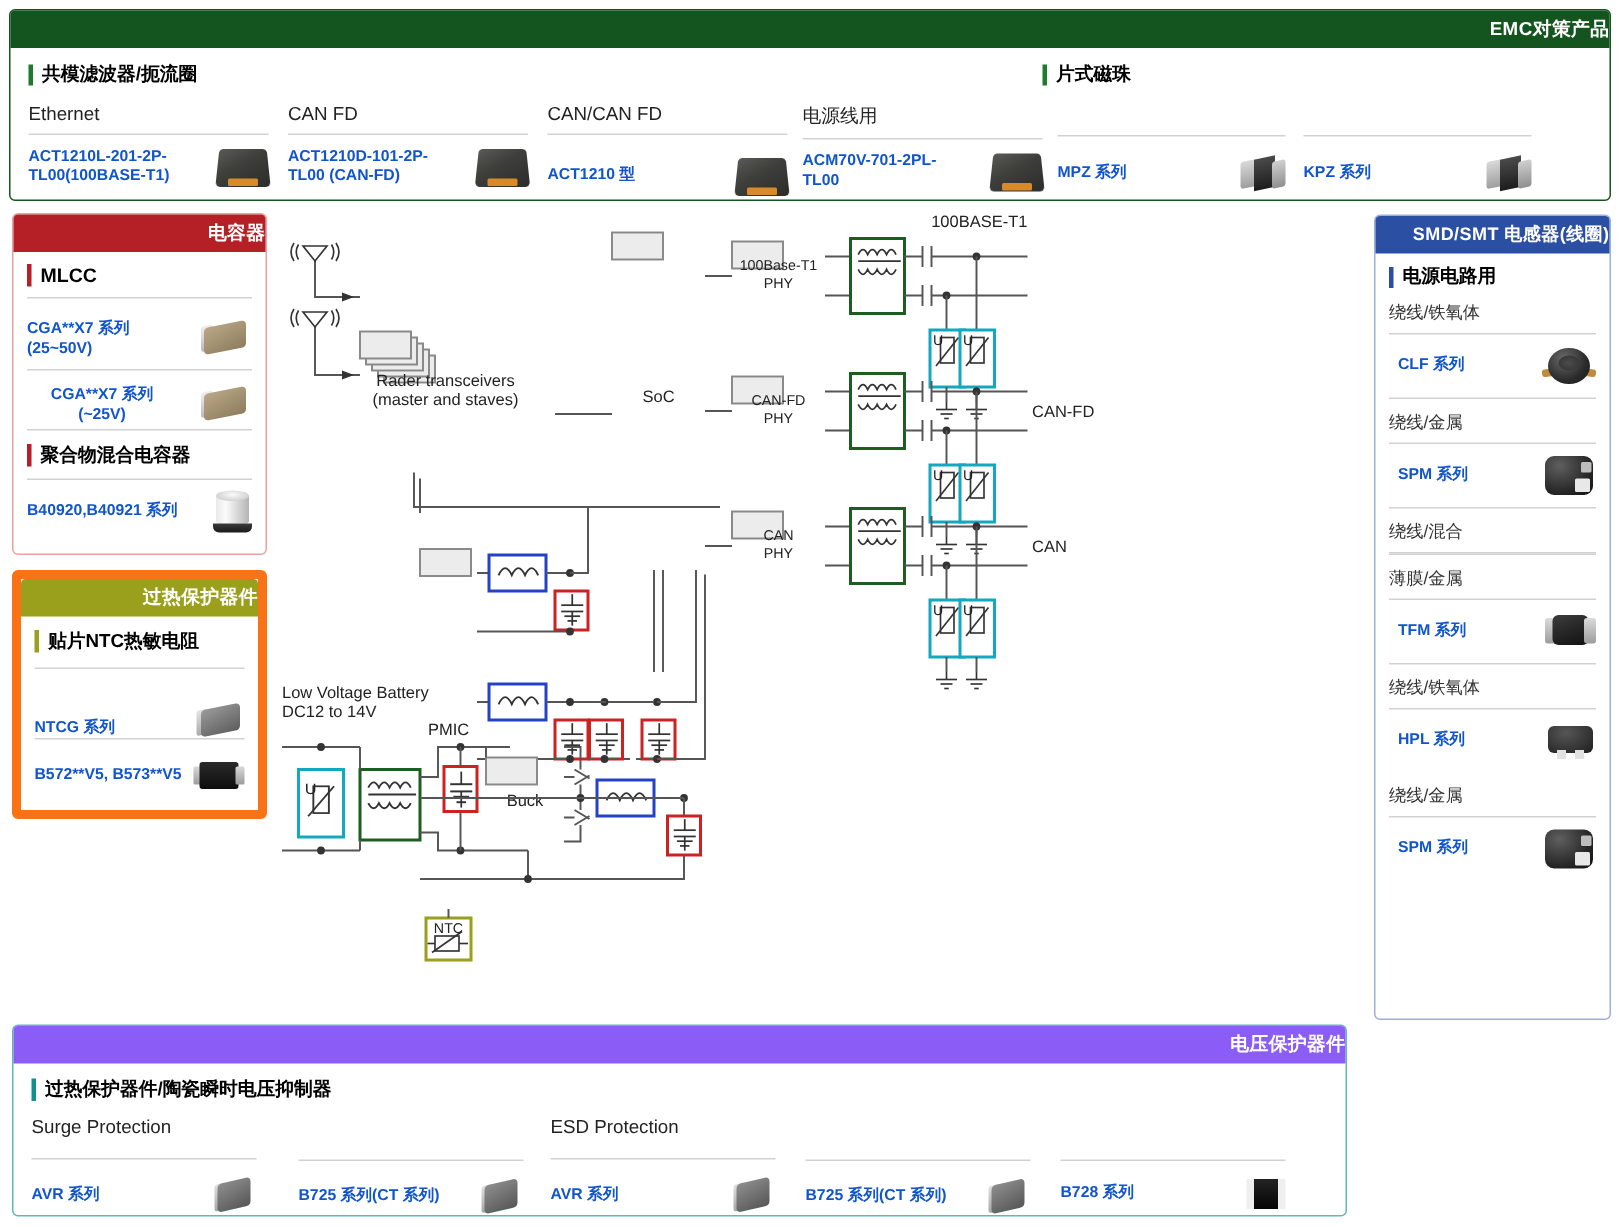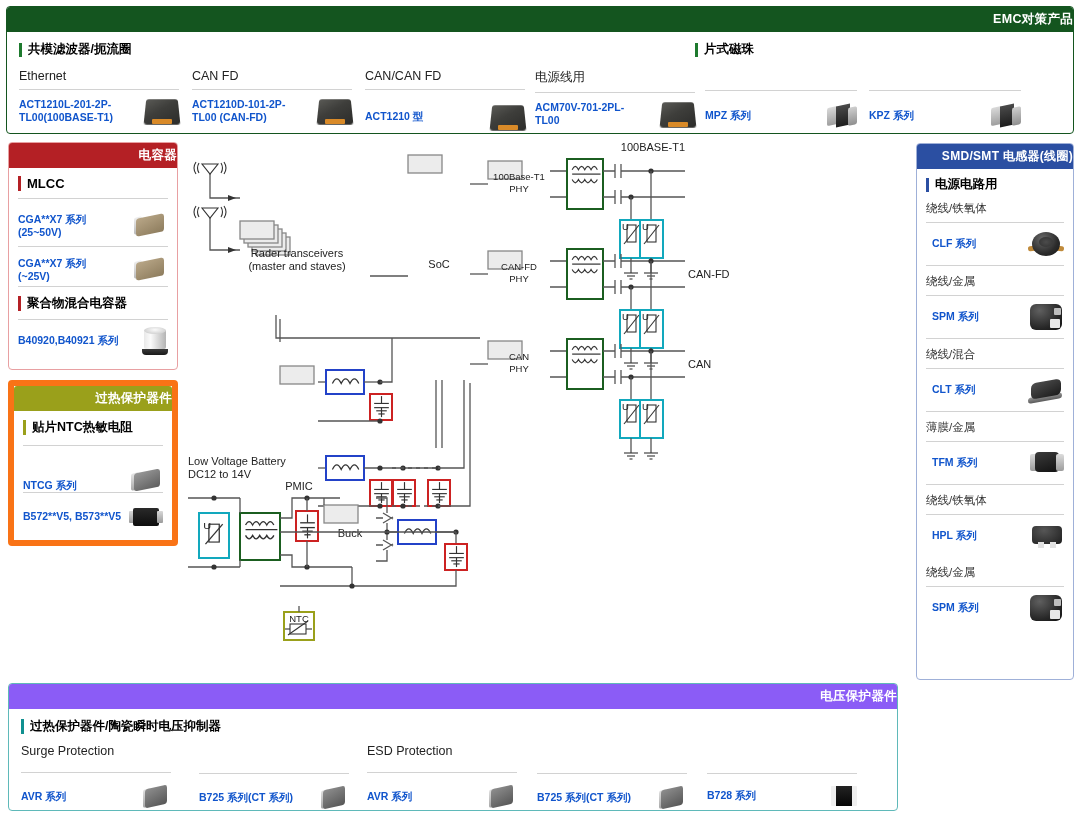--- a/index.html
+++ b/index.html
@@ -200,21 +200,21 @@
     <div class="item" style="margin-top:7px;height:40px;">
       <div class="pn" style="width:96px;">CGA**X7 系列 (25~50V)</div>
       <span class="comp mlcc">
           <b></b>
           <i></i>
         </span>
     </div>
     <div class="rule"></div>
 
     <div class="item" style="margin-top:7px;height:32px;">
-      <div class="pn" style="width:100px;">CGA**X7 系列 (~25V)</div>
+      <div class="pn" style="width:100px;text-align:center;">CGA**X7 系列 (~25V)</div>
       <span class="comp mlcc">
           <b></b>
           <i></i>
         </span>
     </div>
     <div class="rule"></div>
 
     <div class="catbar" style="margin-top:8px;font-size:12.5px;">
       <span class="tick" style="background:#b42025;height:15px;"></span>
       <span>聚合物混合电容器</span>
@@ -289,27 +289,20 @@
       <span class="comp ind-sq">
           <i></i>
           <b></b>
           <u></u>
         </span>
     </div>
     <div class="rule"></div>
 
     <div class="sub" style="margin-top:8px;">绕线/混合</div>
     <div class="rule" style="margin-top:6px;"></div>
-    <div class="item" style="height:42px;">
-      <div class="pn" style="padding-left:6px;">CLT 系列</div>
-      <span class="comp ind-fl">
-          <b></b>
-          <i></i>
-        </span>
-    </div>
     <div class="rule"></div>
 
     <div class="sub" style="margin-top:8px;">薄膜/金属</div>
     <div class="rule" style="margin-top:6px;"></div>
     <div class="item" style="height:42px;">
       <div class="pn" style="padding-left:6px;">TFM 系列</div>
       <span class="comp ind-tf">
           <b></b>
           <i></i>
           <u></u>

